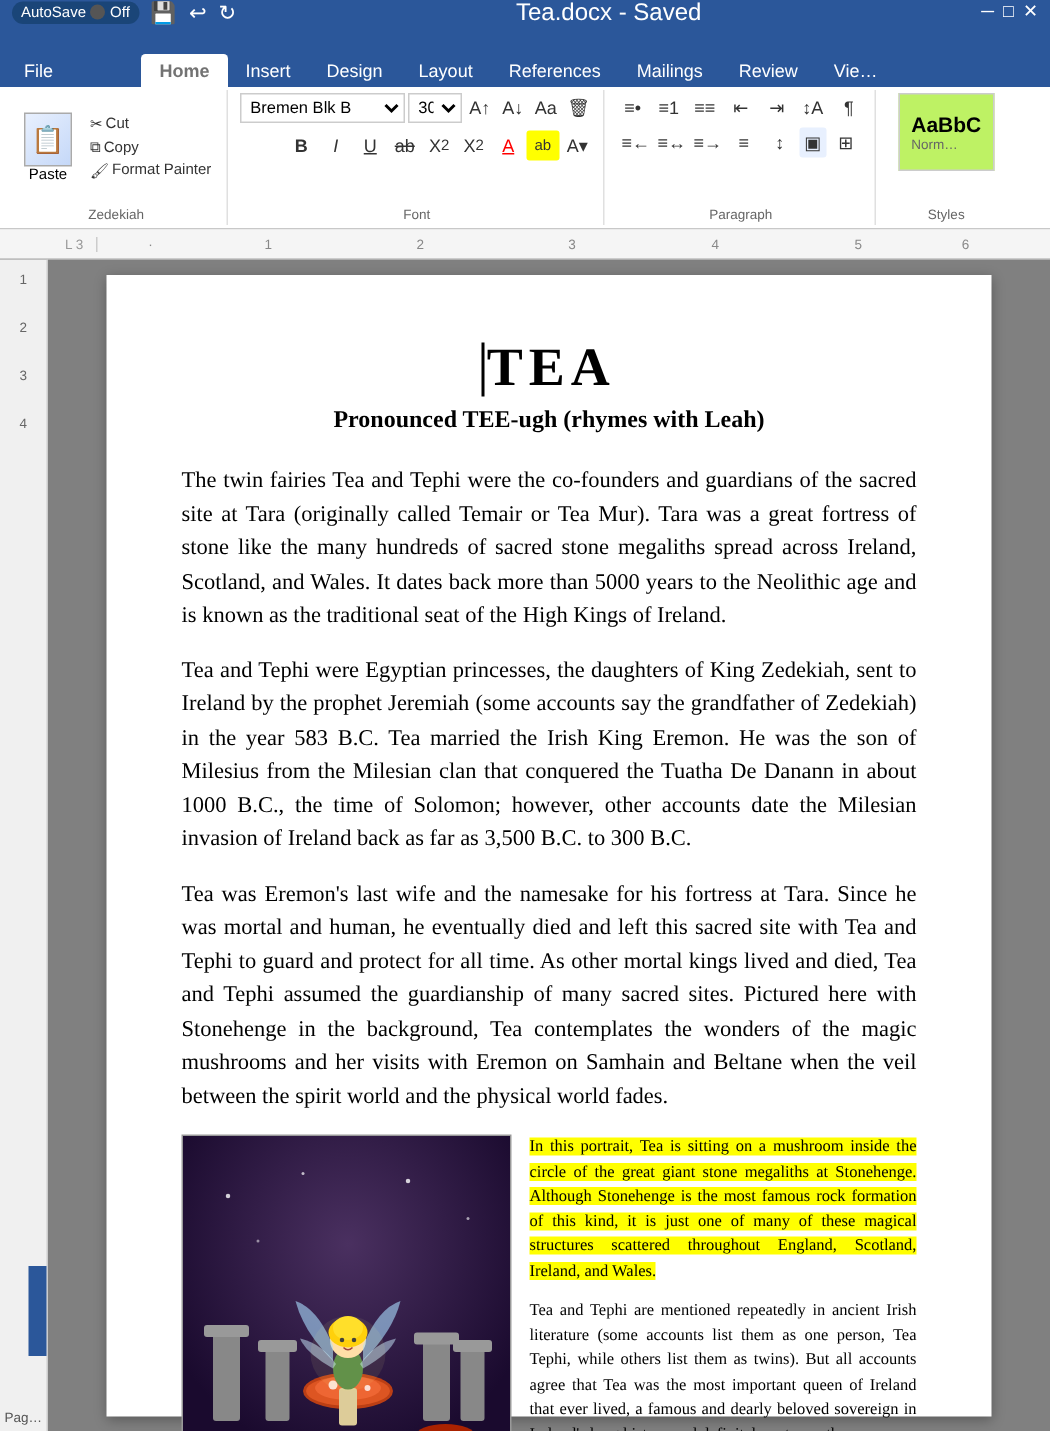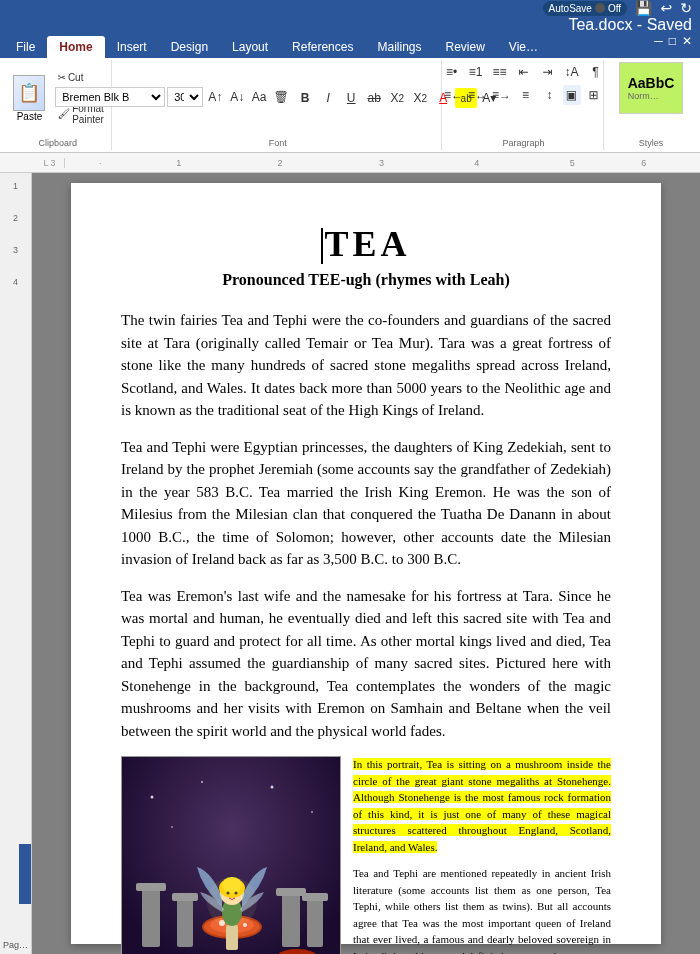--- a/index.html
+++ b/index.html
@@ -3,26 +3,25 @@
   <meta charset="utf-8">
   <style>
     * { box-sizing: border-box; margin: 0; padding: 0; }
     body { width: 700px; height: 954px; overflow: hidden; font-family: 'Segoe UI', Arial, sans-serif; background: #f0f0f0; }
 
     
     .title-bar {
       background: #2b579a;
       height: 28px;
       display: flex;
-      align-items: flex-end;
+      align-items: flex-start;
       justify-content: space-between;
       padding: 0 8px;
       color: white;
       font-size: 12px;
-      flex-direction: column;
     }
     .title-bar-left { display: flex; align-items: center; gap: 8px; }
     .title-bar-center { font-size: 16px; color: white; }
     .autosave-toggle {
       background: #1a4578;
       border-radius: 10px;
       padding: 2px 6px;
       font-size: 10px;
       display: flex;
       align-items: center;
@@ -41,22 +40,23 @@
     .ribbon-tab {
       padding: 4px 12px;
       font-size: 12px;
       color: white;
       cursor: pointer;
       border-radius: 3px 3px 0 0;
       background: transparent;
     }
     .ribbon-tab.active {
       background: white;
-      color: #7f1d1d;
+      color: #737373;
       font-weight: 600;
+      margin-left: 47px;
     }
 
     
     .ribbon {
       background: white;
       border-bottom: 1px solid #c8c8c8;
       height: 95px;
       display: flex;
       align-items: stretch;
       padding: 2px 4px;
@@ -351,25 +351,25 @@
         <div class="small-btn">
           <span>⧉</span>
           <span>Copy</span>
         </div>
         <div class="small-btn">
           <span>🖌</span>
           <span>Format Painter</span>
         </div>
       </div>
     </div>
-    <div class="ribbon-group-label">Clipboard</div>
+    <div class="ribbon-group-label">Zedekiah</div>
   </div>
 
   <div class="ribbon-group" style="min-width:200px;">
-    <div class="ribbon-group-content" style="flex-direction:row; align-items:center; gap:3px;">
+    <div class="ribbon-group-content" style="flex-direction:column; align-items:flex-end; gap:3px;">
       <div class="font-row">
         <select class="font-select">
           <option>Bremen Blk B</option>
         </select>
         <select class="size-select">
           <option>30</option>
         </select>
         <div class="icon-btn" title="Increase Font Size">A↑</div>
         <div class="icon-btn" title="Decrease Font Size">A↓</div>
         <div class="icon-btn">Aa</div>

